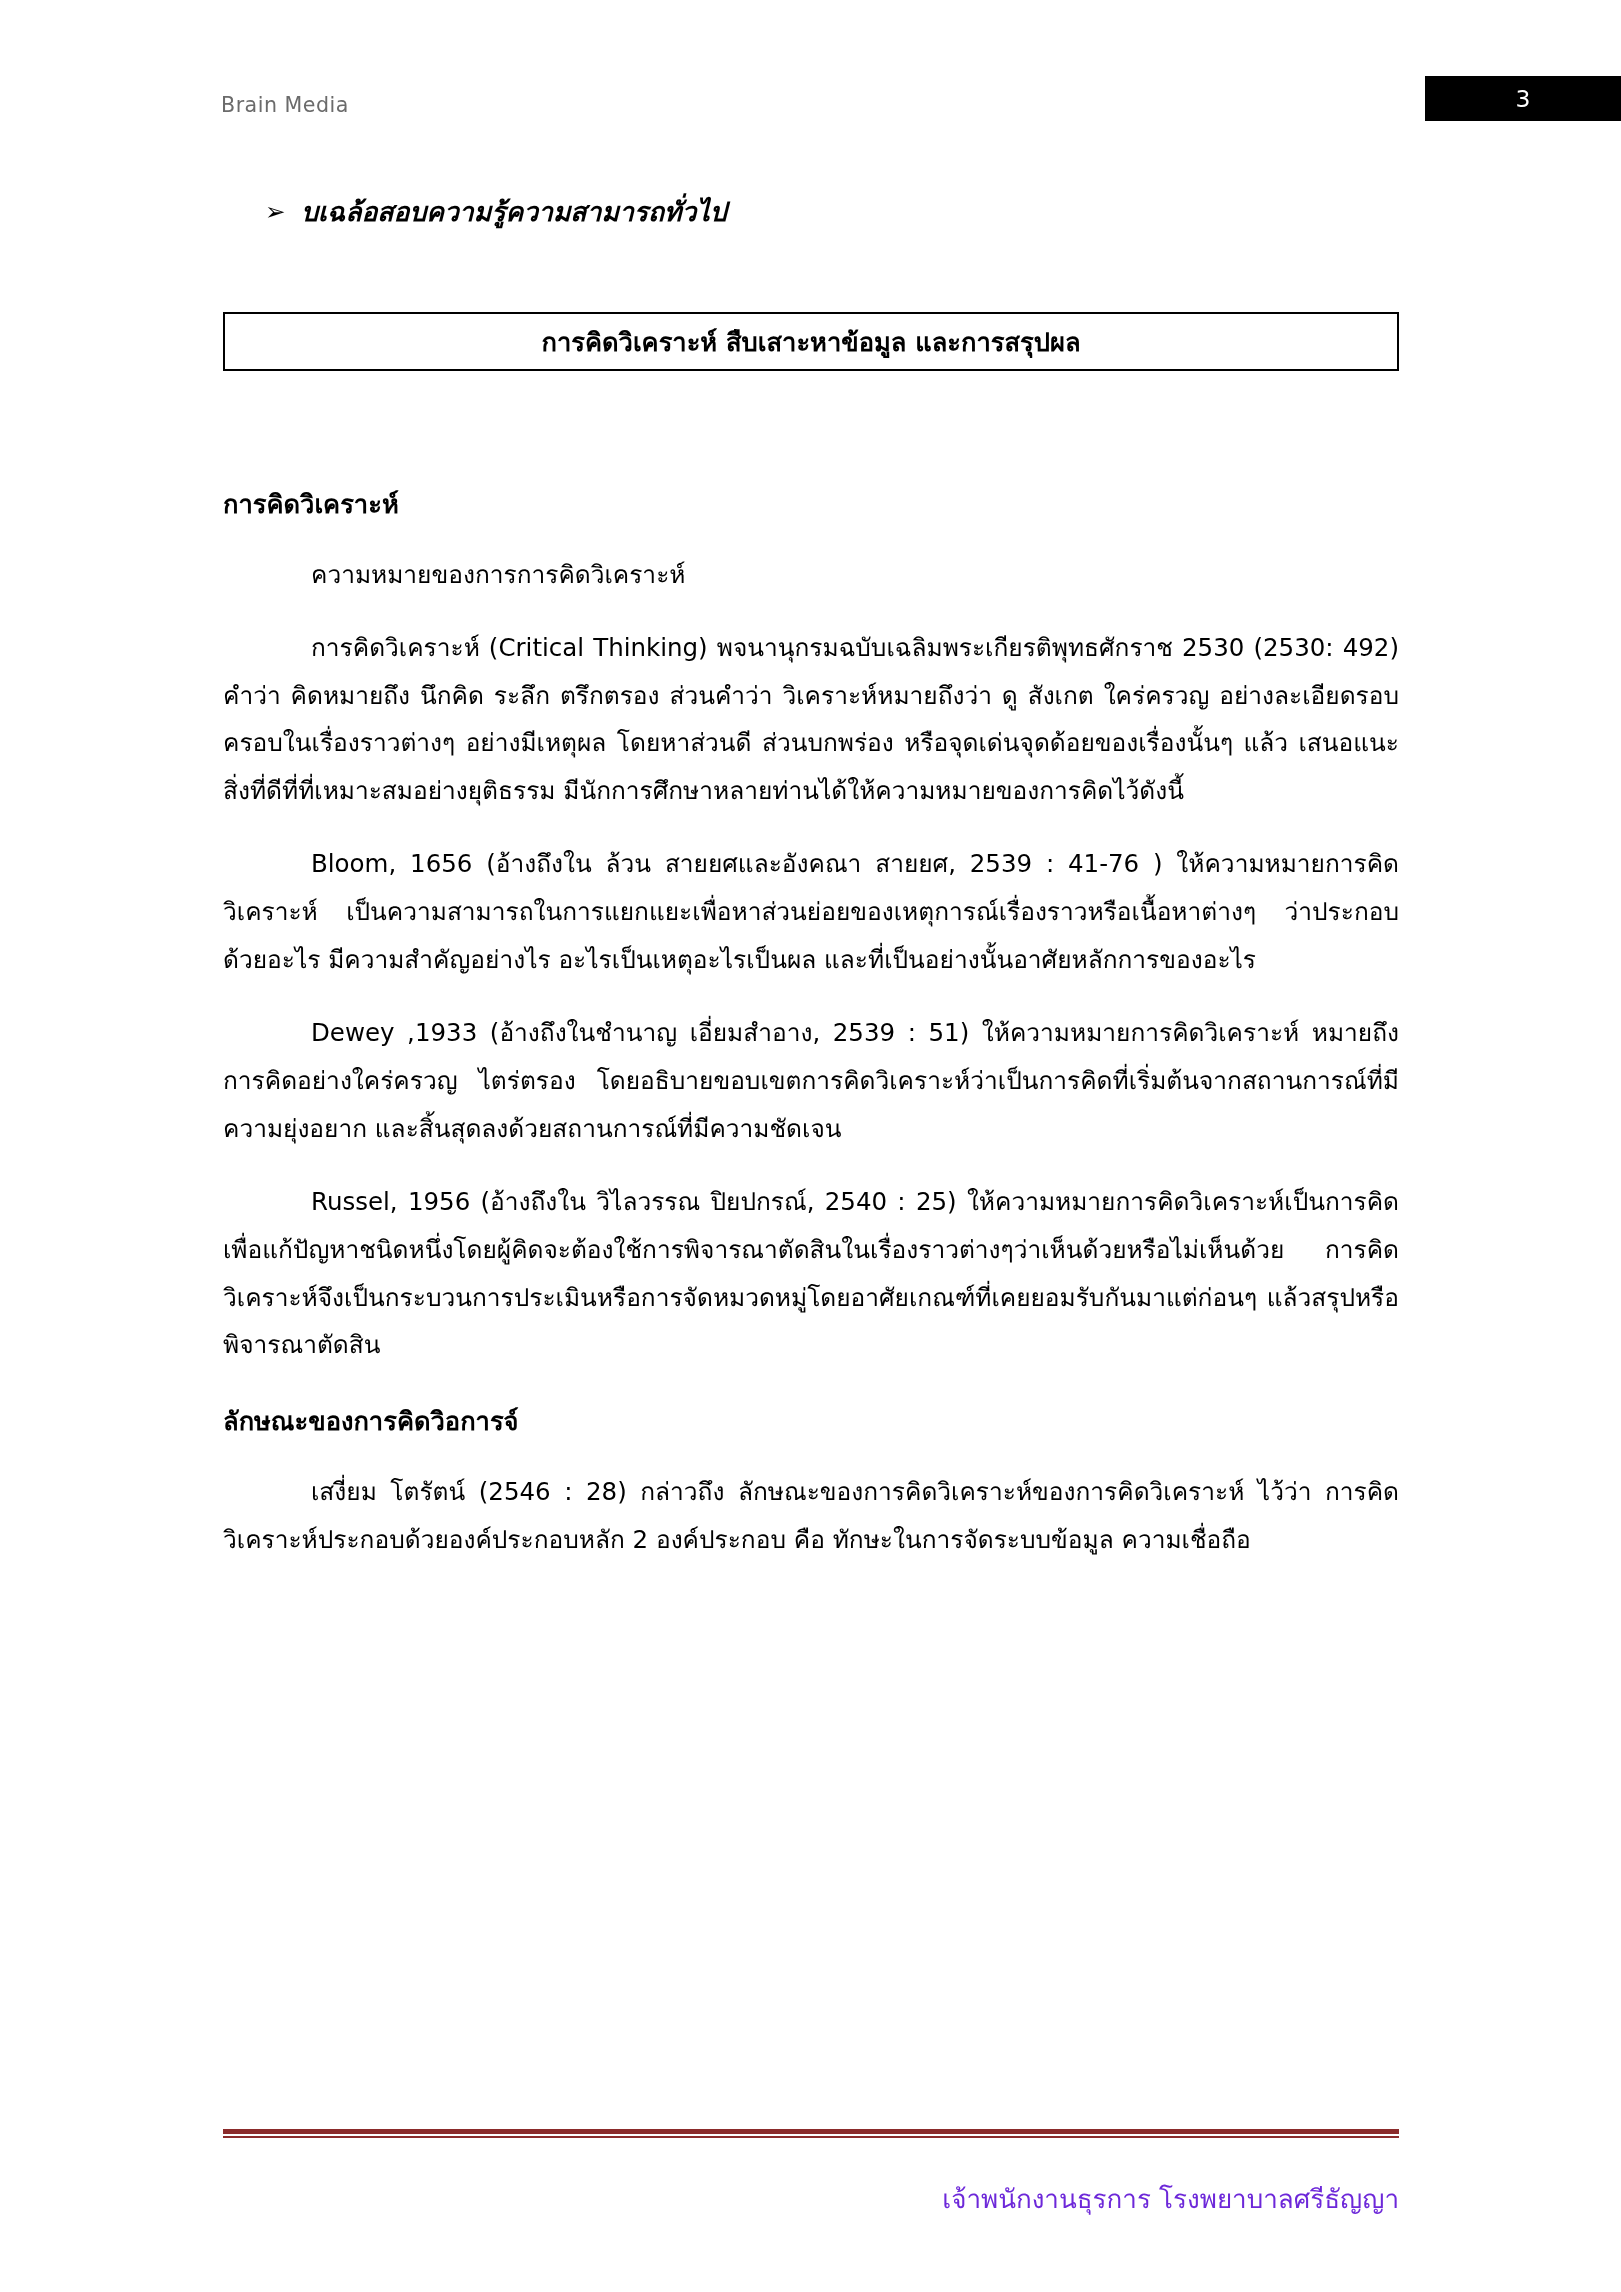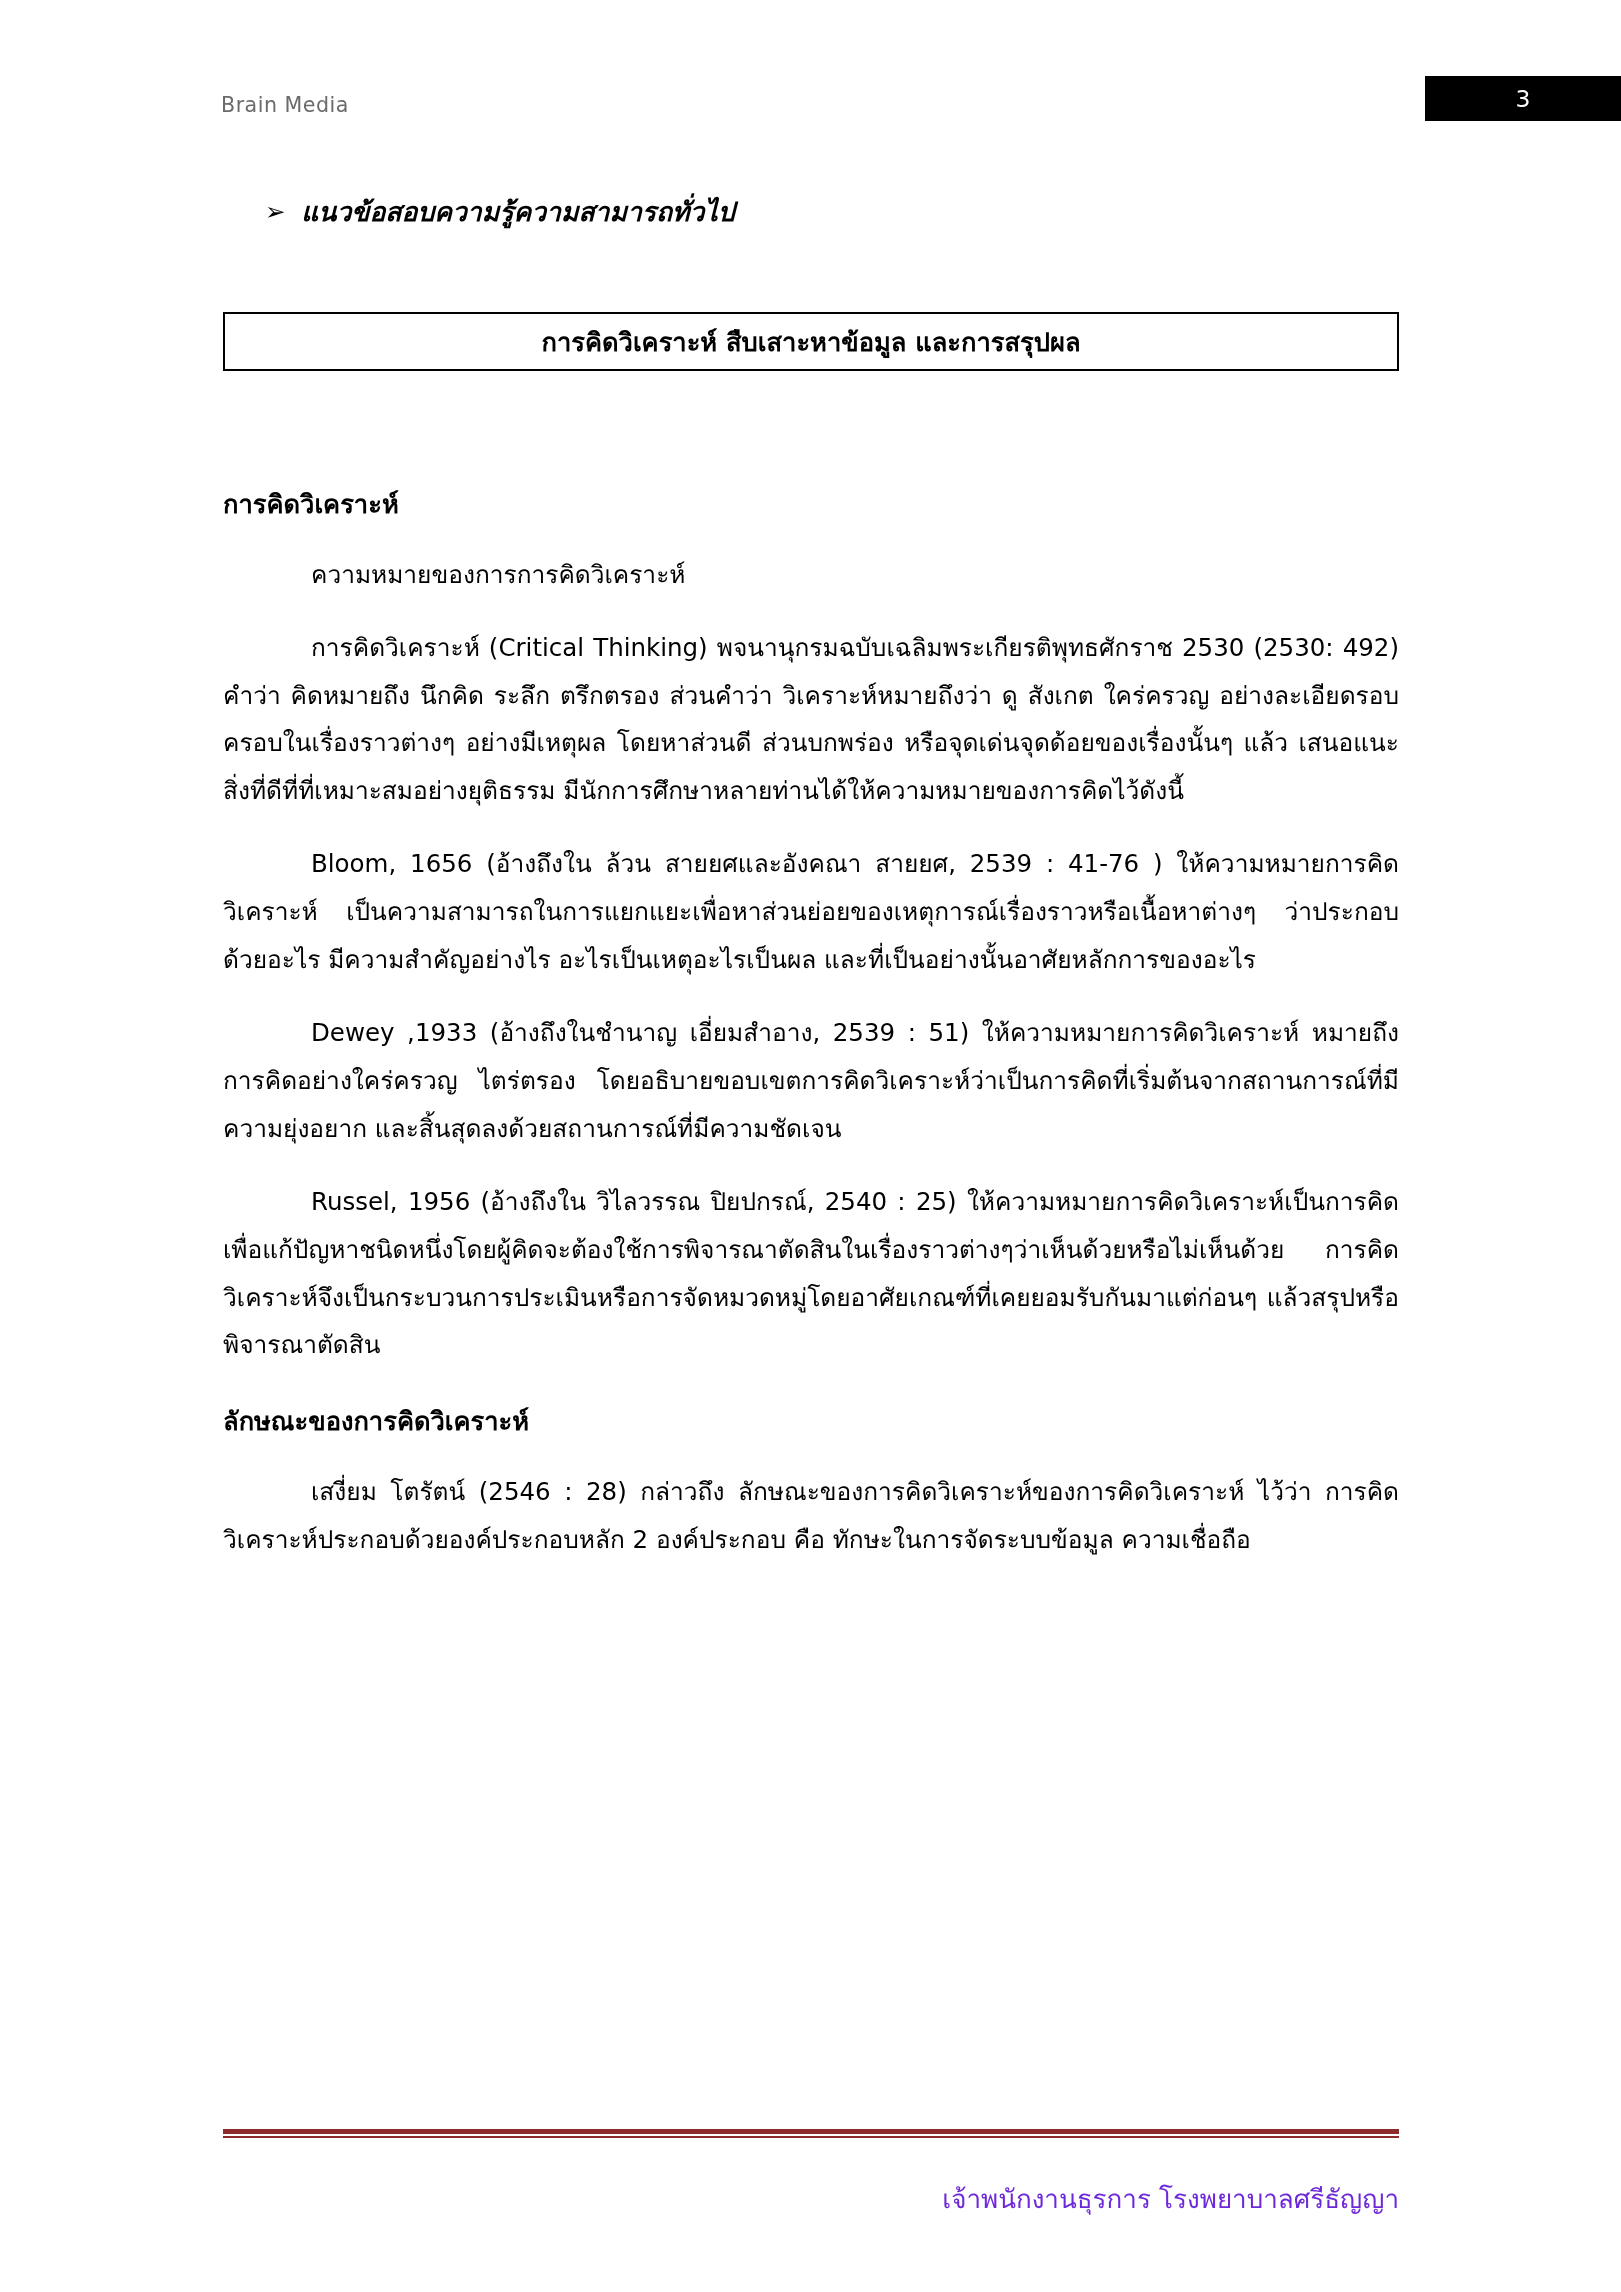--- a/index.html
+++ b/index.html
@@ -143,35 +143,35 @@
 <div class="page">
 
   <div class="header-brand">Brain Media</div>
 
   <div class="page-number-box">
     <div class="num">3</div>
   </div>
 
   <div class="bullet-line">
     <span class="bullet-arrow">➢</span>
-    <span class="bullet-text">แนวข้อสอบความรู้ความสามารถทั่วไป</span>
+    <span class="bullet-text">บเฉล้อสอบความรู้ความสามารถทั่วไป</span>
   </div>
 
   <div class="title-box">
     <div class="title-text">การคิดวิเคราะห์ สืบเสาะหาข้อมูล และการสรุปผล</div>
   </div>
 
   <div class="body-wrap">
     <div class="h-bold">การคิดวิเคราะห์</div>
     <p class="para">ความหมายของการการคิดวิเคราะห์</p>
     <p class="para">การคิดวิเคราะห์ (Critical Thinking) พจนานุกรมฉบับเฉลิมพระเกียรติพุทธศักราช 2530 (2530: 492) คำว่า คิดหมายถึง นึกคิด ระลึก ตรึกตรอง ส่วนคำว่า วิเคราะห์หมายถึงว่า ดู สังเกต ใคร่ครวญ อย่างละเอียดรอบครอบในเรื่องราวต่างๆ อย่างมีเหตุผล โดยหาส่วนดี ส่วนบกพร่อง หรือจุดเด่นจุดด้อยของเรื่องนั้นๆ แล้ว เสนอแนะสิ่งที่ดีที่ที่เหมาะสมอย่างยุติธรรม มีนักการศึกษาหลายท่านได้ให้ความหมายของการคิดไว้ดังนี้</p>
     <p class="para">Bloom, 1656 (อ้างถึงใน ล้วน สายยศและอังคณา สายยศ, 2539 : 41-76 ) ให้ความหมายการคิดวิเคราะห์ เป็นความสามารถในการแยกแยะเพื่อหาส่วนย่อยของเหตุการณ์เรื่องราวหรือเนื้อหาต่างๆ ว่าประกอบด้วยอะไร มีความสำคัญอย่างไร อะไรเป็นเหตุอะไรเป็นผล และที่เป็นอย่างนั้นอาศัยหลักการของอะไร</p>
     <p class="para">Dewey ,1933 (อ้างถึงในชำนาญ เอี่ยมสำอาง, 2539 : 51) ให้ความหมายการคิดวิเคราะห์ หมายถึง การคิดอย่างใคร่ครวญ ไตร่ตรอง โดยอธิบายขอบเขตการคิดวิเคราะห์ว่าเป็นการคิดที่เริ่มต้นจากสถานการณ์ที่มีความยุ่งอยาก และสิ้นสุดลงด้วยสถานการณ์ที่มีความชัดเจน</p>
     <p class="para">Russel, 1956 (อ้างถึงใน วิไลวรรณ ปิยปกรณ์, 2540 : 25) ให้ความหมายการคิดวิเคราะห์เป็นการคิดเพื่อแก้ปัญหาชนิดหนึ่งโดยผู้คิดจะต้องใช้การพิจารณาตัดสินในเรื่องราวต่างๆว่าเห็นด้วยหรือไม่เห็นด้วย การคิดวิเคราะห์จึงเป็นกระบวนการประเมินหรือการจัดหมวดหมู่โดยอาศัยเกณฑ์ที่เคยยอมรับกันมาแต่ก่อนๆ แล้วสรุปหรือพิจารณาตัดสิน</p>
-    <div class="h-bold spaced-top">ลักษณะของการคิดวิเคราะห์</div>
+    <div class="h-bold spaced-top">ลักษณะของการคิดวิอการจ์</div>
     <p class="para">เสงี่ยม โตรัตน์ (2546 : 28) กล่าวถึง ลักษณะของการคิดวิเคราะห์ของการคิดวิเคราะห์ ไว้ว่า การคิดวิเคราะห์ประกอบด้วยองค์ประกอบหลัก 2 องค์ประกอบ คือ ทักษะในการจัดระบบข้อมูล ความเชื่อถือ</p>
   </div>
 
   <div class="footer-rule"></div>
   <div class="footer-rule2"></div>
   <div class="footer-text">เจ้าพนักงานธุรการ โรงพยาบาลศรีธัญญา</div>
 
 </div>
 
 

